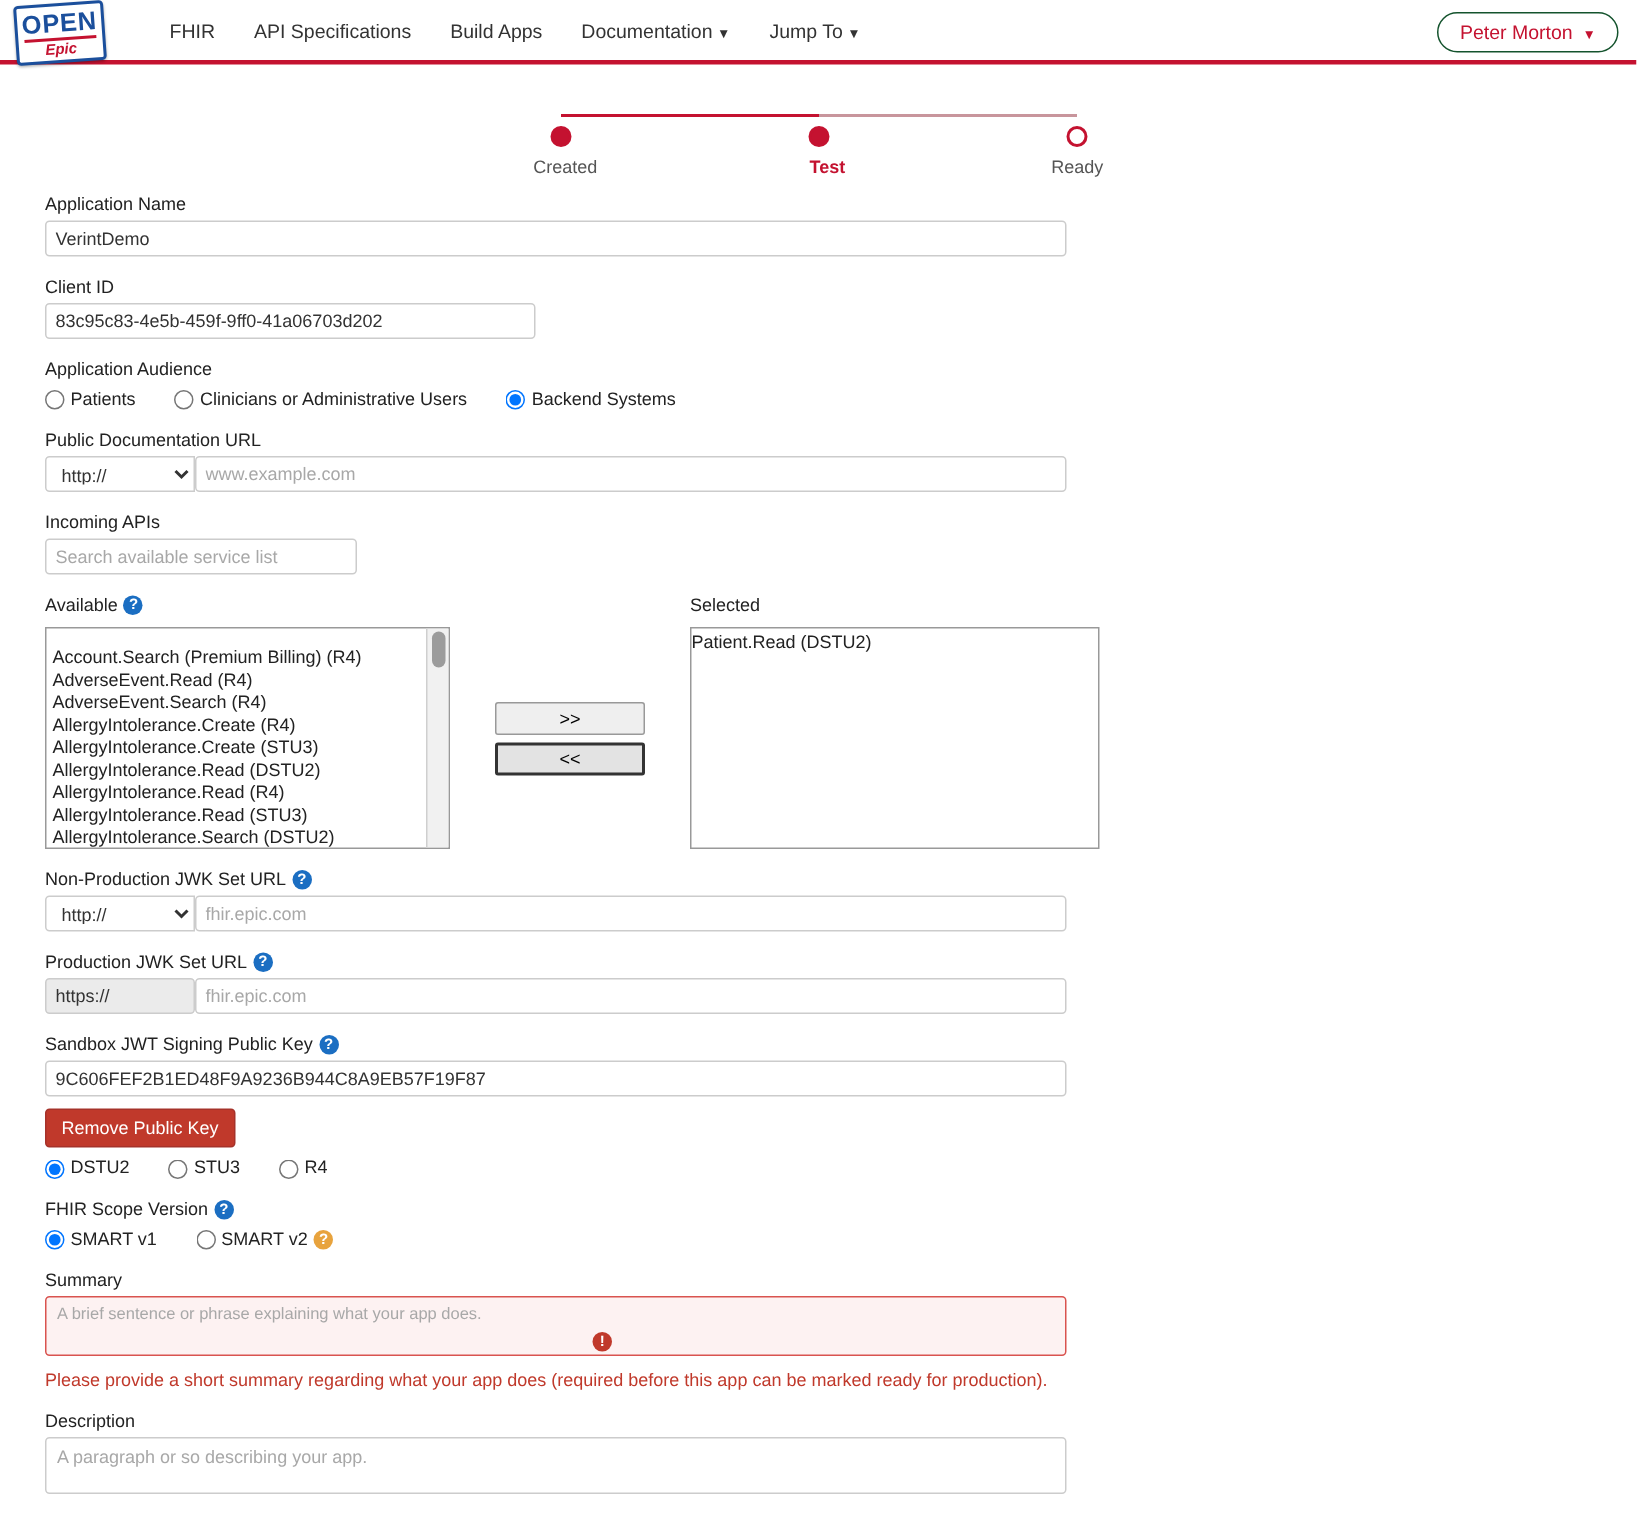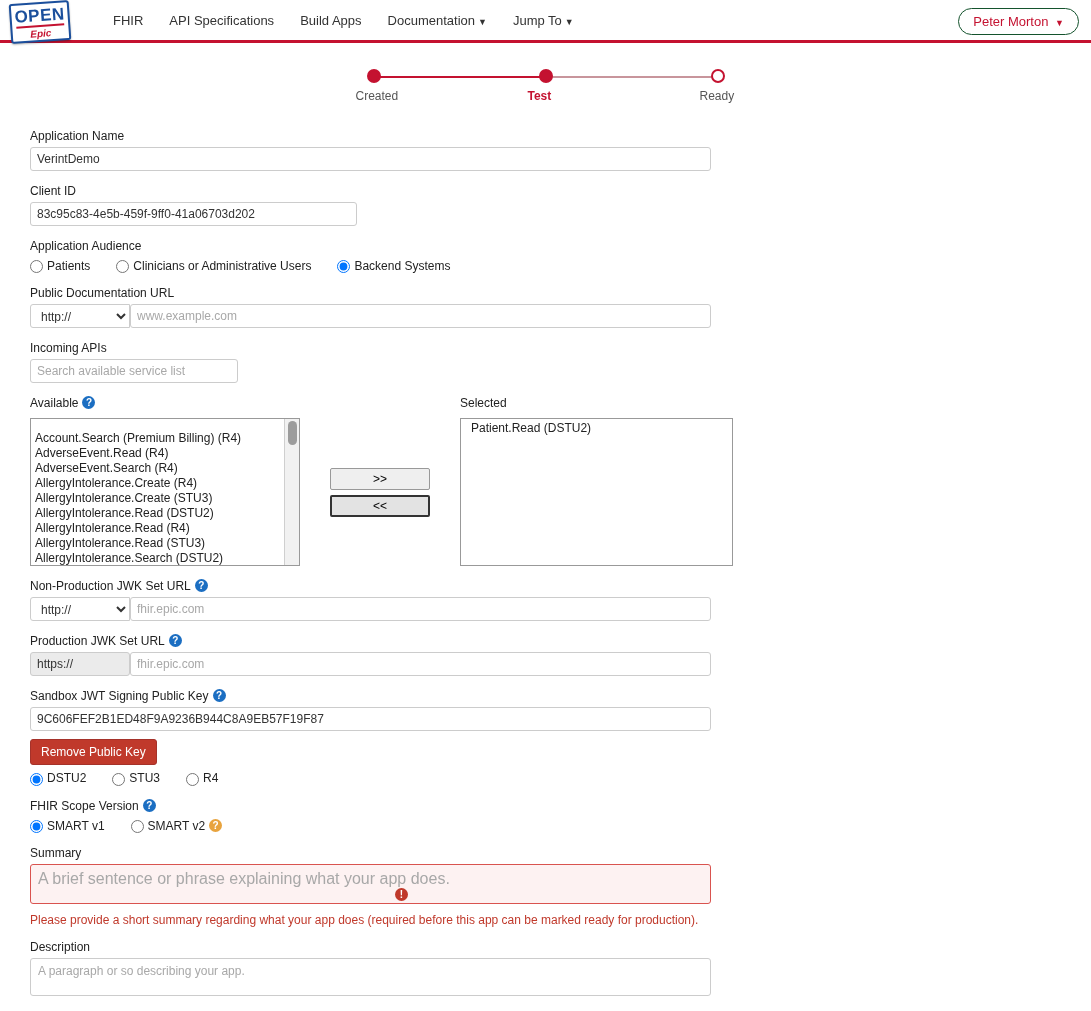--- a/index.html
+++ b/index.html
@@ -102,23 +102,23 @@
     background: #c8959c;
   }
   .prog-line-done {
     position: absolute;
     left: 18px; width: 172px; top: 7px;
     height: 2px;
     background: #c41230;
   }
   .node {
     position: absolute;
-    top: 0;
+    top: 15px;
     width: 36px;
-    text-align: left;
+    text-align: right;
   }
   .node .dot {
     width: 14px; height: 14px;
     border-radius: 50%;
     margin: 0 auto;
     border: 2px solid #c41230;
     background: #fff;
   }
   .node.filled .dot { background: #c41230; }
   .node .lbl {
@@ -257,21 +257,21 @@
   }
   .pbtn.focused {
     border: 2px solid #333;
     background: #e3e3e3;
   }
   .sel-box {
     width: 273px;
     height: 148px;
     border: 1px solid #999;
     background: #fff;
-    padding: 2px 0 0 10px;
+    padding: 2px 0 0 0;
   }
   .sel-col-label { margin: 13px 0 4px 0; font-size: 12px; }
   .picker-head { display: flex; }
   .picker-head .left { width: 270px; }
   .picker-head .mid { width: 160px; }
 
   .btn-danger {
     background: #c0392b;
     color: #fff;
     border: 1px solid #a5322a;
@@ -282,21 +282,21 @@
     margin-top: 8px;
     font-family: "Liberation Sans", sans-serif;
   }
   .summary-box {
     width: 681px;
     height: 40px;
     border: 1px solid #d9534f;
     background: #fdf2f2;
     border-radius: 3px;
     padding: 5px 7px;
-    font-size: 16px;
+    font-size: 11px;
     color: #a8a8a8;
     position: relative;
     resize: none;
   }
   .err-icon {
     position: absolute;
     left: 365px;
     top: 24px;
     width: 13px; height: 13px;
     border-radius: 50%;

